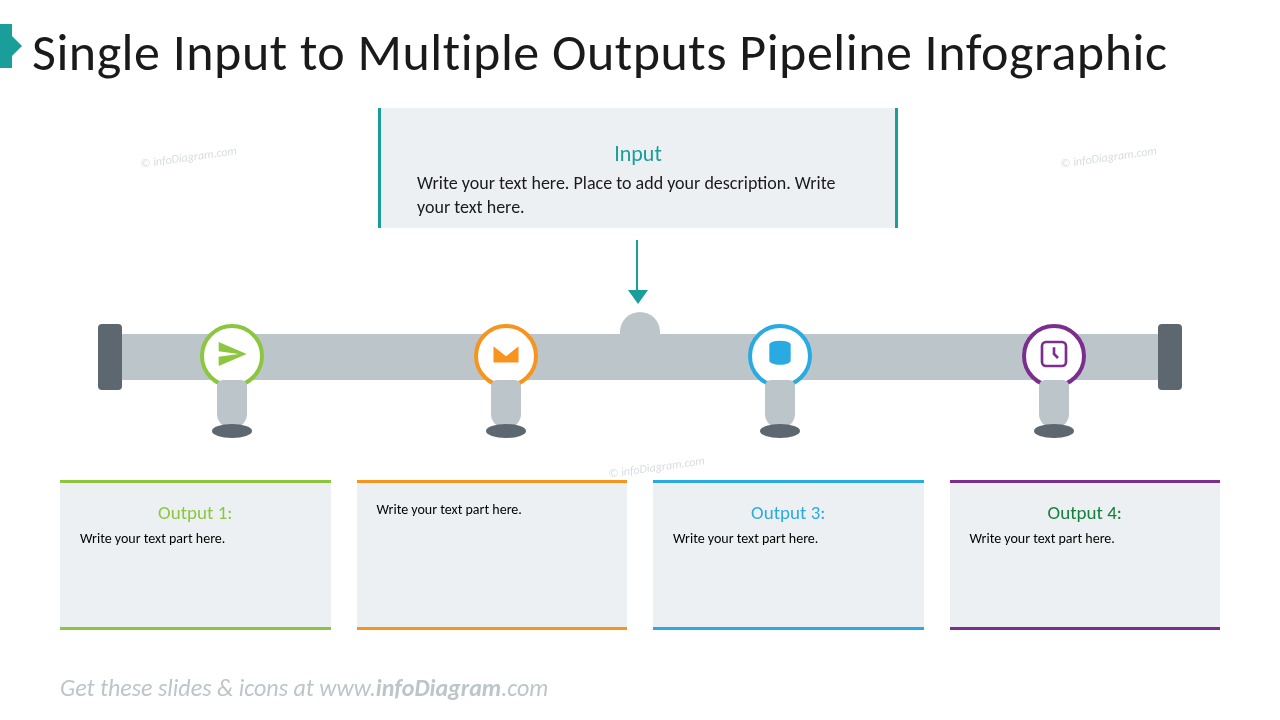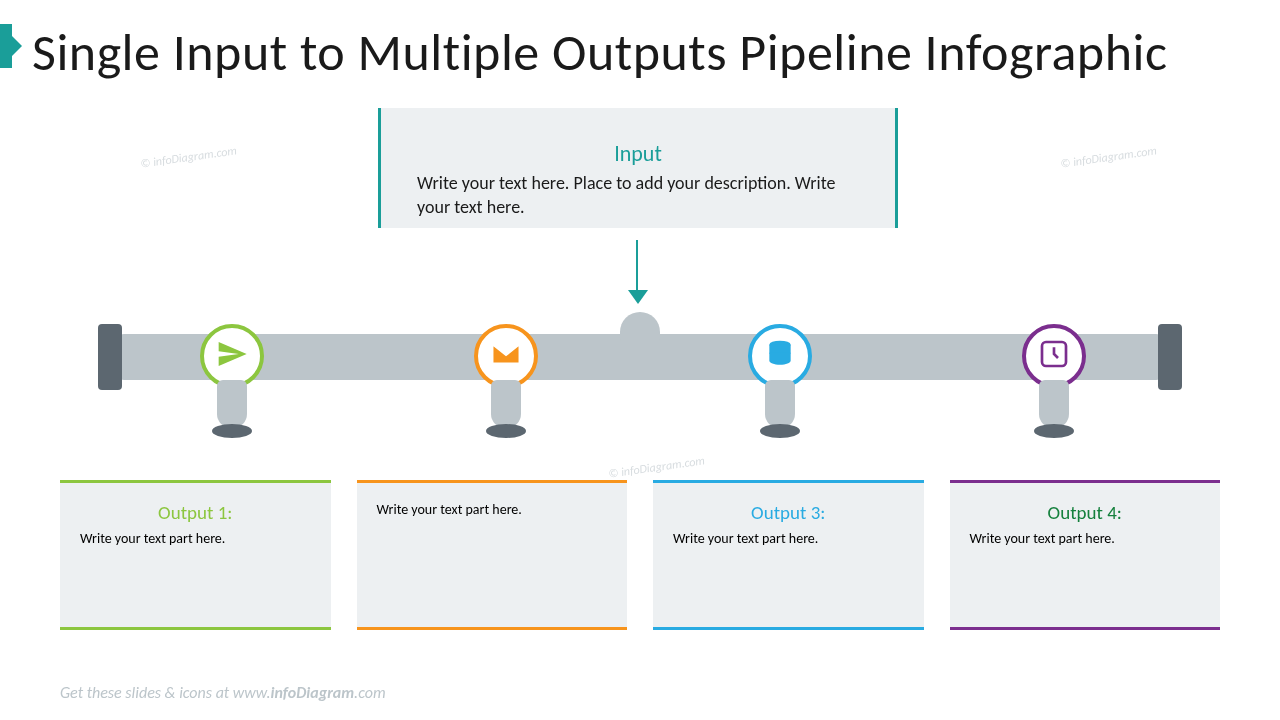--- a/index.html
+++ b/index.html
@@ -18,21 +18,21 @@
 .cap{position:absolute;top:14px;width:24px;height:66px;background:#5c6770;border-radius:4px}
 .cap.left{left:18px}
 .cap.right{right:18px}
 .node{position:absolute;top:14px;width:64px;height:64px;border-radius:50%;background:#fff;border:4px solid;display:flex;align-items:center;justify-content:center}
 .out-stub{position:absolute;top:70px;width:30px;height:48px;background:#bcc5ca;border-radius:6px 6px 14px 14px}
 .out-hole{position:absolute;top:114px;width:40px;height:14px;background:#5c6770;border-radius:50%}
 .outputs{position:absolute;left:60px;top:480px;width:1160px;display:flex;gap:26px}
 .out-box{flex:1;background:#edf0f2;border-top:3px solid;border-bottom:3px solid;padding:18px 20px 40px;min-height:150px}
 .out-title{font-size:19px;font-weight:400;text-align:center;margin-bottom:6px}
 .out-desc{color:#000000;font-size:14px;line-height:1.35}
-.footer{position:absolute;left:60px;bottom:18px;color:#bcc5ca;font-size:16px;font-style:italic}
+.footer{position:absolute;left:60px;bottom:18px;color:#bcc5ca;font-size:24px;font-style:italic}
 .footer b{font-style:italic;font-weight:600}
 .wm{position:absolute;color:#d8dde0;font-size:12px;font-style:italic;transform:rotate(-8deg)}
 svg{width:32px;height:32px}
 </style>
 </head>
 <body>
 
 <div class="side-accent"></div>
 <h1 class="title">Single Input to Multiple Outputs Pipeline Infographic</h1>
 

